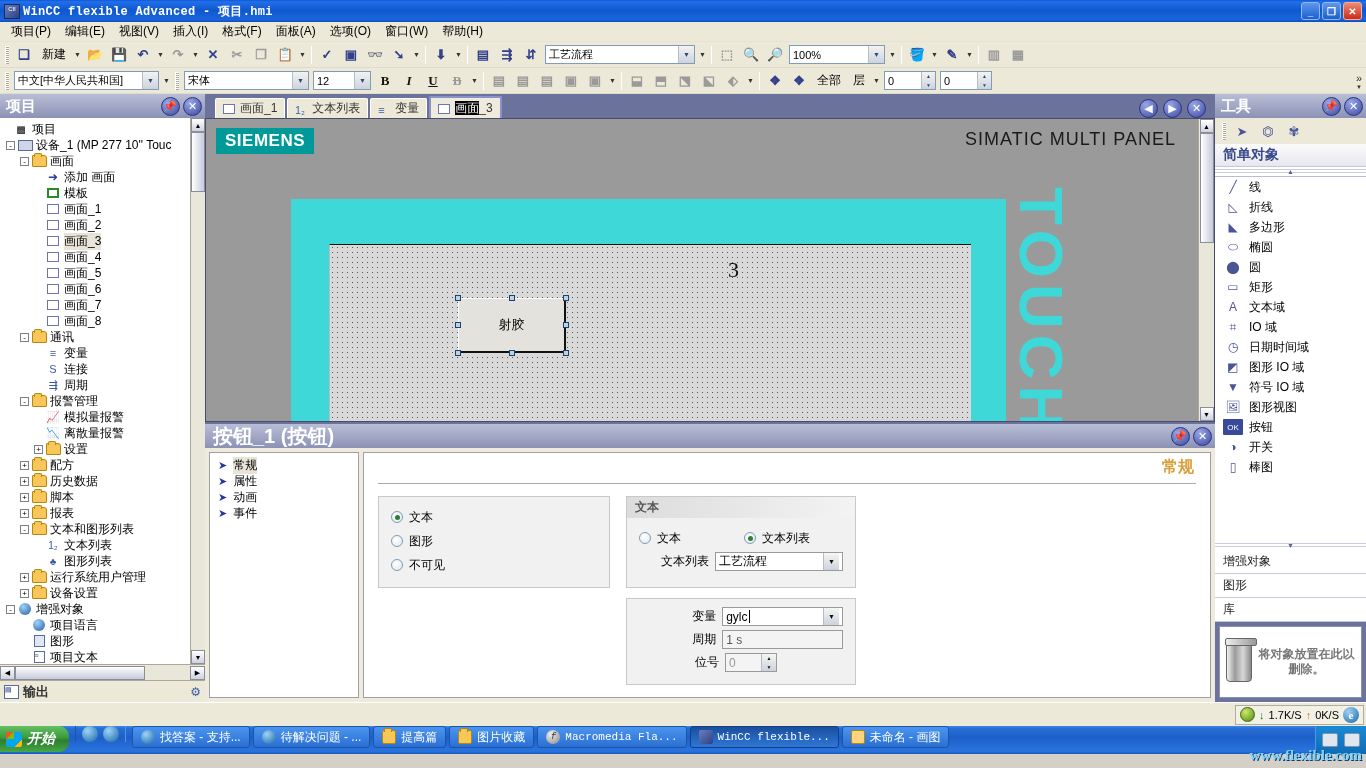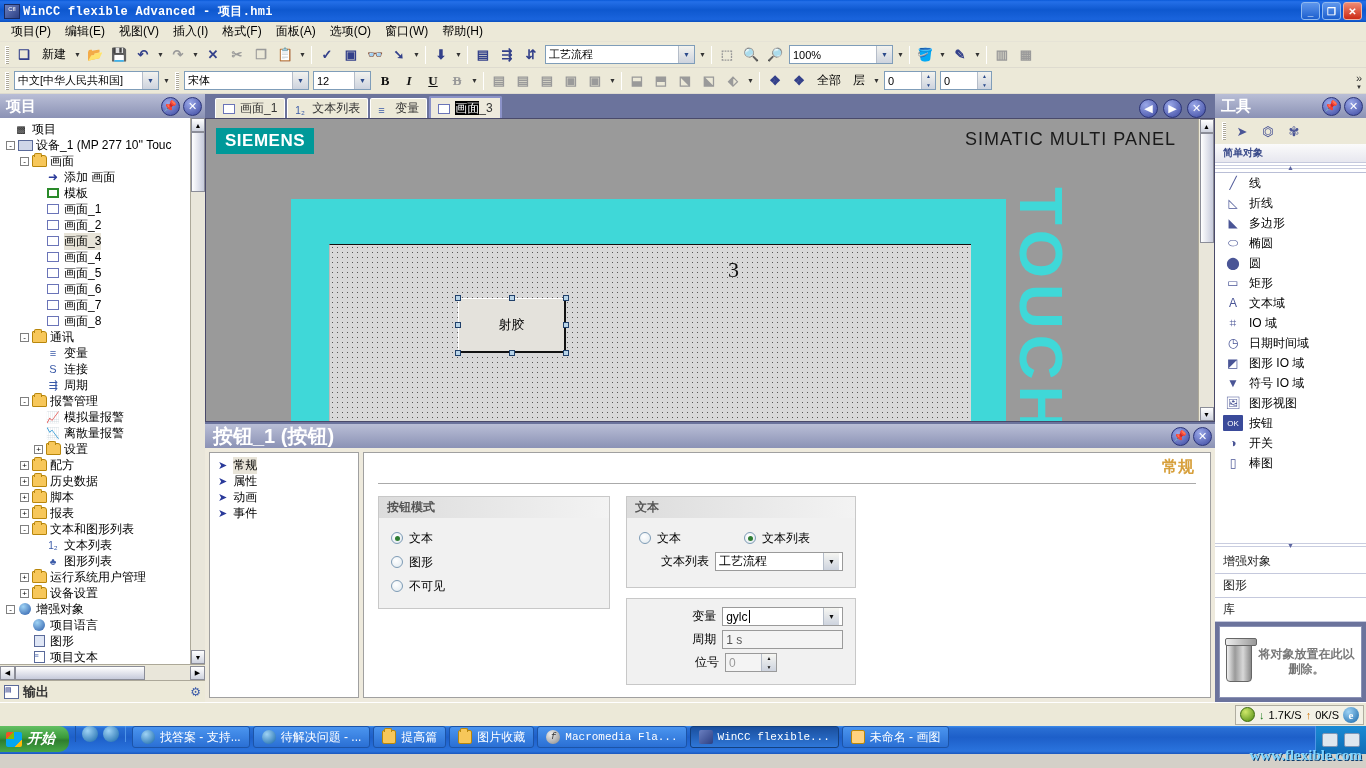--- a/index.html
+++ b/index.html
@@ -239,21 +239,21 @@
     background: linear-gradient(to bottom,#f6f6f2,#cdd3de); border-left: 1px solid #b5bdc9; }
   .spin2 .sb i { flex: 1; font-size: 5px; line-height: 8px; text-align: center; color: #111; font-style: normal; }
 
   
   .tools { width: 151px; background: #6b739c; display: flex; flex-direction: column; }
   .tools-strip { height: 26px; background: #ece9d8; display: flex; align-items: center; padding-left: 4px; }
   .tools-strip .ti { width: 26px; height: 22px; display: flex; align-items: center; justify-content: center;
     color: #4a5596; font-size: 13px; }
   .tools-sec { background: #fff; border-bottom: 1px solid #b9bed6; }
   .sec-title { background: linear-gradient(to bottom,#fbfbfb,#e7e7ef); color: #3a4a8a;
-    font-size: 10px; font-weight: bold; padding: 2px 8px; border-bottom: 1px solid #c5c9dd; }
+    font-size: 14px; font-weight: bold; padding: 2px 8px; border-bottom: 1px solid #c5c9dd; }
   .sec-collapse { height: 9px; background: #fff;
     background-image: linear-gradient(to bottom,#fff 0,#fff 2px,#c9cde0 2px,#c9cde0 3px,#fff 3px,#fff 5px,#c9cde0 5px,#c9cde0 6px,#fff 6px);
     display: flex; align-items: center; justify-content: center; font-size: 7px; color: #5b64a0; }
   .tool-list { background: #fff; }
   .tool-item { display: flex; align-items: center; height: 20px; padding-left: 8px; font-size: 12px; }
   .tool-item .tsym { width: 20px; height: 16px; margin-right: 6px; flex: none;
     display: flex; align-items: center; justify-content: center; color: #4a5596; font-size: 12px; }
   .tools-spacer { flex: 1; background: #fff; }
   .sec-row { background: #fff; border-bottom: 1px solid #c5c9dd; color: #222;
     font-size: 12px; padding: 3px 8px; }
@@ -379,21 +379,21 @@
     <div class="tb-btn">⇵</div>
     <div class="combo" style="width:150px">
       <span class="cval">工艺流程</span>
       <span class="cbtn">▼</span>
     </div>
     <div class="tb-arrow">▼</div>
     <div class="tb-sep"></div>
     <div class="tb-btn dim">⬚</div>
     <div class="tb-btn">🔍</div>
     <div class="tb-btn">🔎</div>
-    <div class="combo" style="width:104px">
+    <div class="combo" style="width:96px">
       <span class="cval">100%</span>
       <span class="cbtn">▼</span>
     </div>
     <div class="tb-arrow">▼</div>
     <div class="tb-sep"></div>
     <div class="tb-btn">🪣</div>
     <div class="tb-arrow">▼</div>
     <div class="tb-btn">✎</div>
     <div class="tb-arrow">▼</div>
     <div class="tb-sep"></div>
@@ -811,21 +811,20 @@
                 <span class="arr">➤</span>
                 <span class="lb">事件</span>
               </div>
             </div>
           <div class="props-main">
             <div class="props-gold">常规</div>
             <div class="hr-line"></div>
             <div class="groups">
 
               <div class="group" style="width:232px">
-                <div class="group-title">按钮模式</div>
                 <div class="group-body">
                   <div class="radio-row">
                     <span class="radio on"></span>
                     <span>文本</span>
                   </div>
                   <div class="radio-row">
                     <span class="radio"></span>
                     <span>图形</span>
                   </div>
                   <div class="radio-row">

